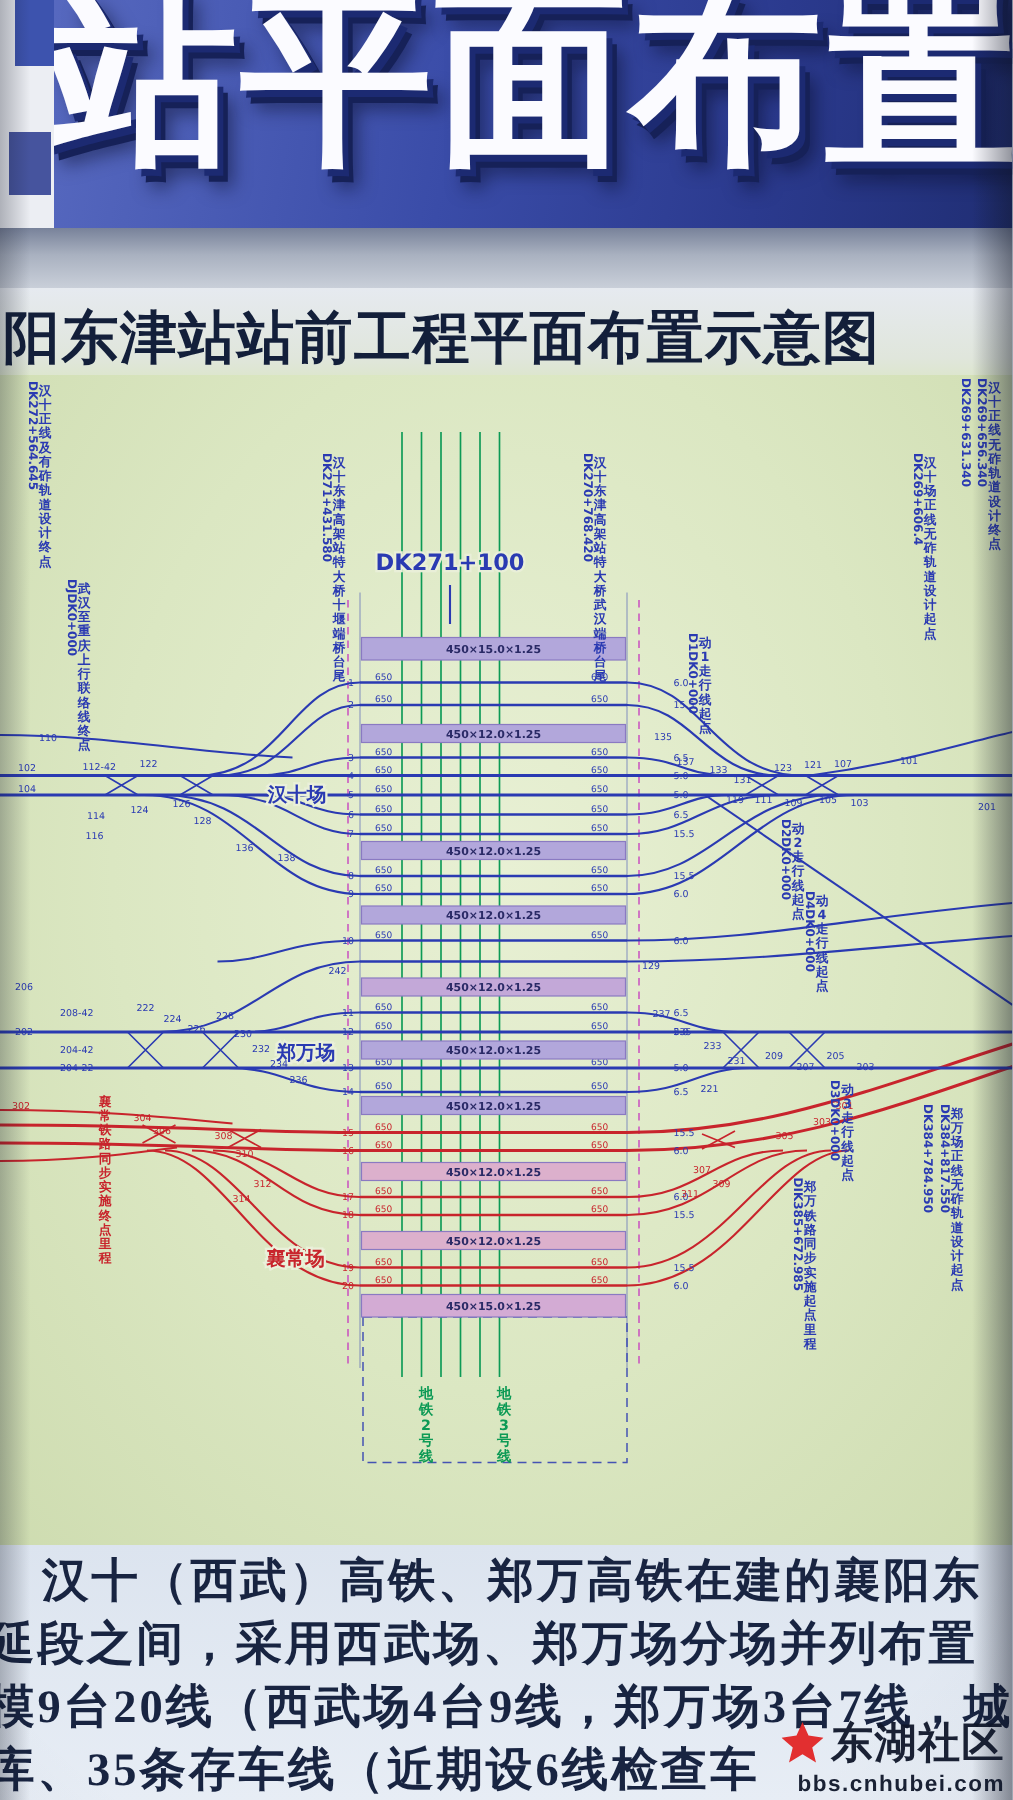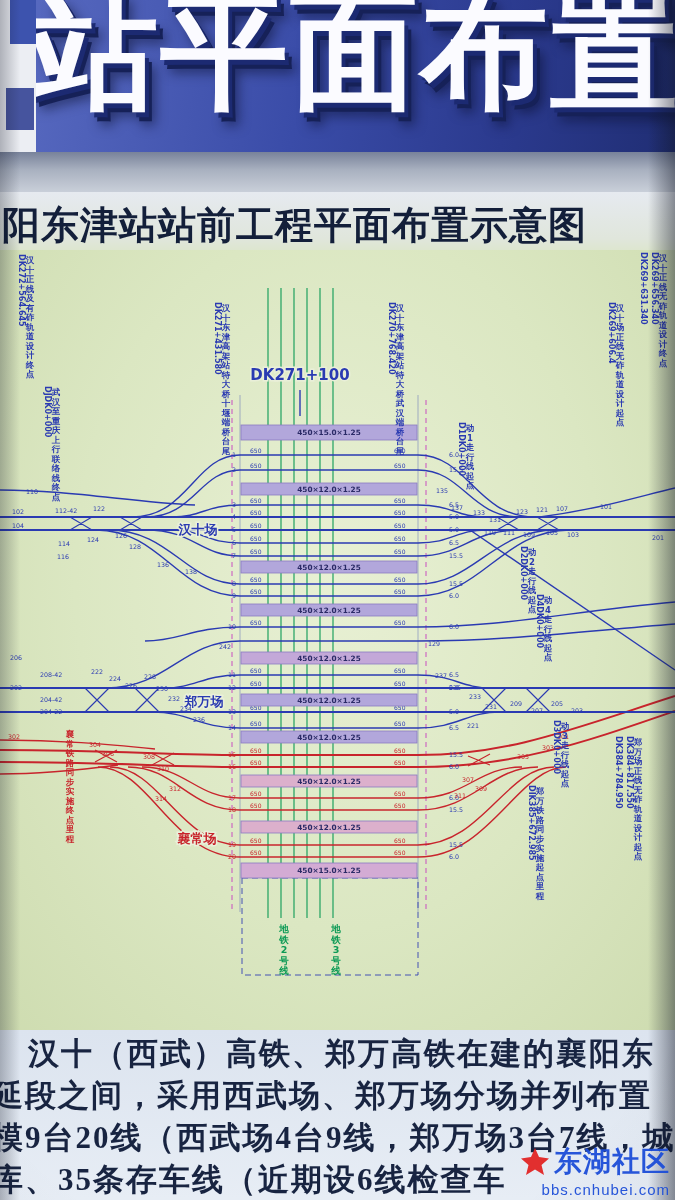--- a/index.html
+++ b/index.html
@@ -26,24 +26,24 @@
   .diagram svg{display:block;width:675px;height:780px;font-family:"DejaVu Sans",sans-serif;
     background:radial-gradient(ellipse at 50% 42%,#e8f0d4 0%,#dbe7c2 55%,#cedcb0 100%);}
   
   .footer{position:absolute;left:0;top:1030px;width:675px;height:170px;
     background:linear-gradient(180deg,#dce4ef 0%,#e7edf5 100%);overflow:hidden;}
   .footer p{margin:0;font-family:"Liberation Serif",serif;font-weight:bold;font-size:31px;
     line-height:42px;color:#182441;letter-spacing:2px;white-space:nowrap;}
   .footer p.l1{text-indent:28px;margin-top:3px;}
   .footer p.l2,.footer p.l3,.footer p.l4{margin-left:-8px;}
   
-  .watermark{position:absolute;right:5px;bottom:2px;text-align:right;color:#1d4ed8;opacity:.95;z-index:60;}
+  .watermark{position:absolute;right:5px;bottom:2px;text-align:right;color:#0f172a;opacity:.95;z-index:60;}
   .wm-row{display:flex;align-items:center;justify-content:flex-end;gap:5px;}
   .wm-name{font-size:28px;font-weight:bold;letter-spacing:1px;}
-  .wm-url{font-size:15px;font-weight:normal;letter-spacing:1px;}
+  .wm-url{font-size:15px;font-weight:bold;letter-spacing:1px;}
   
   .vignette{position:absolute;inset:0;pointer-events:none;z-index:50;
     background:
       linear-gradient(to right,rgba(15,20,35,.28) 0%,rgba(15,20,35,0) 3%,rgba(15,20,35,0) 96%,rgba(15,20,35,.45) 100%),
       radial-gradient(140% 120% at 45% 40%,rgba(0,0,0,0) 55%,rgba(25,30,50,.20) 100%);}
 </style>
 </head>
 <body>
 
 <div class="photo">

